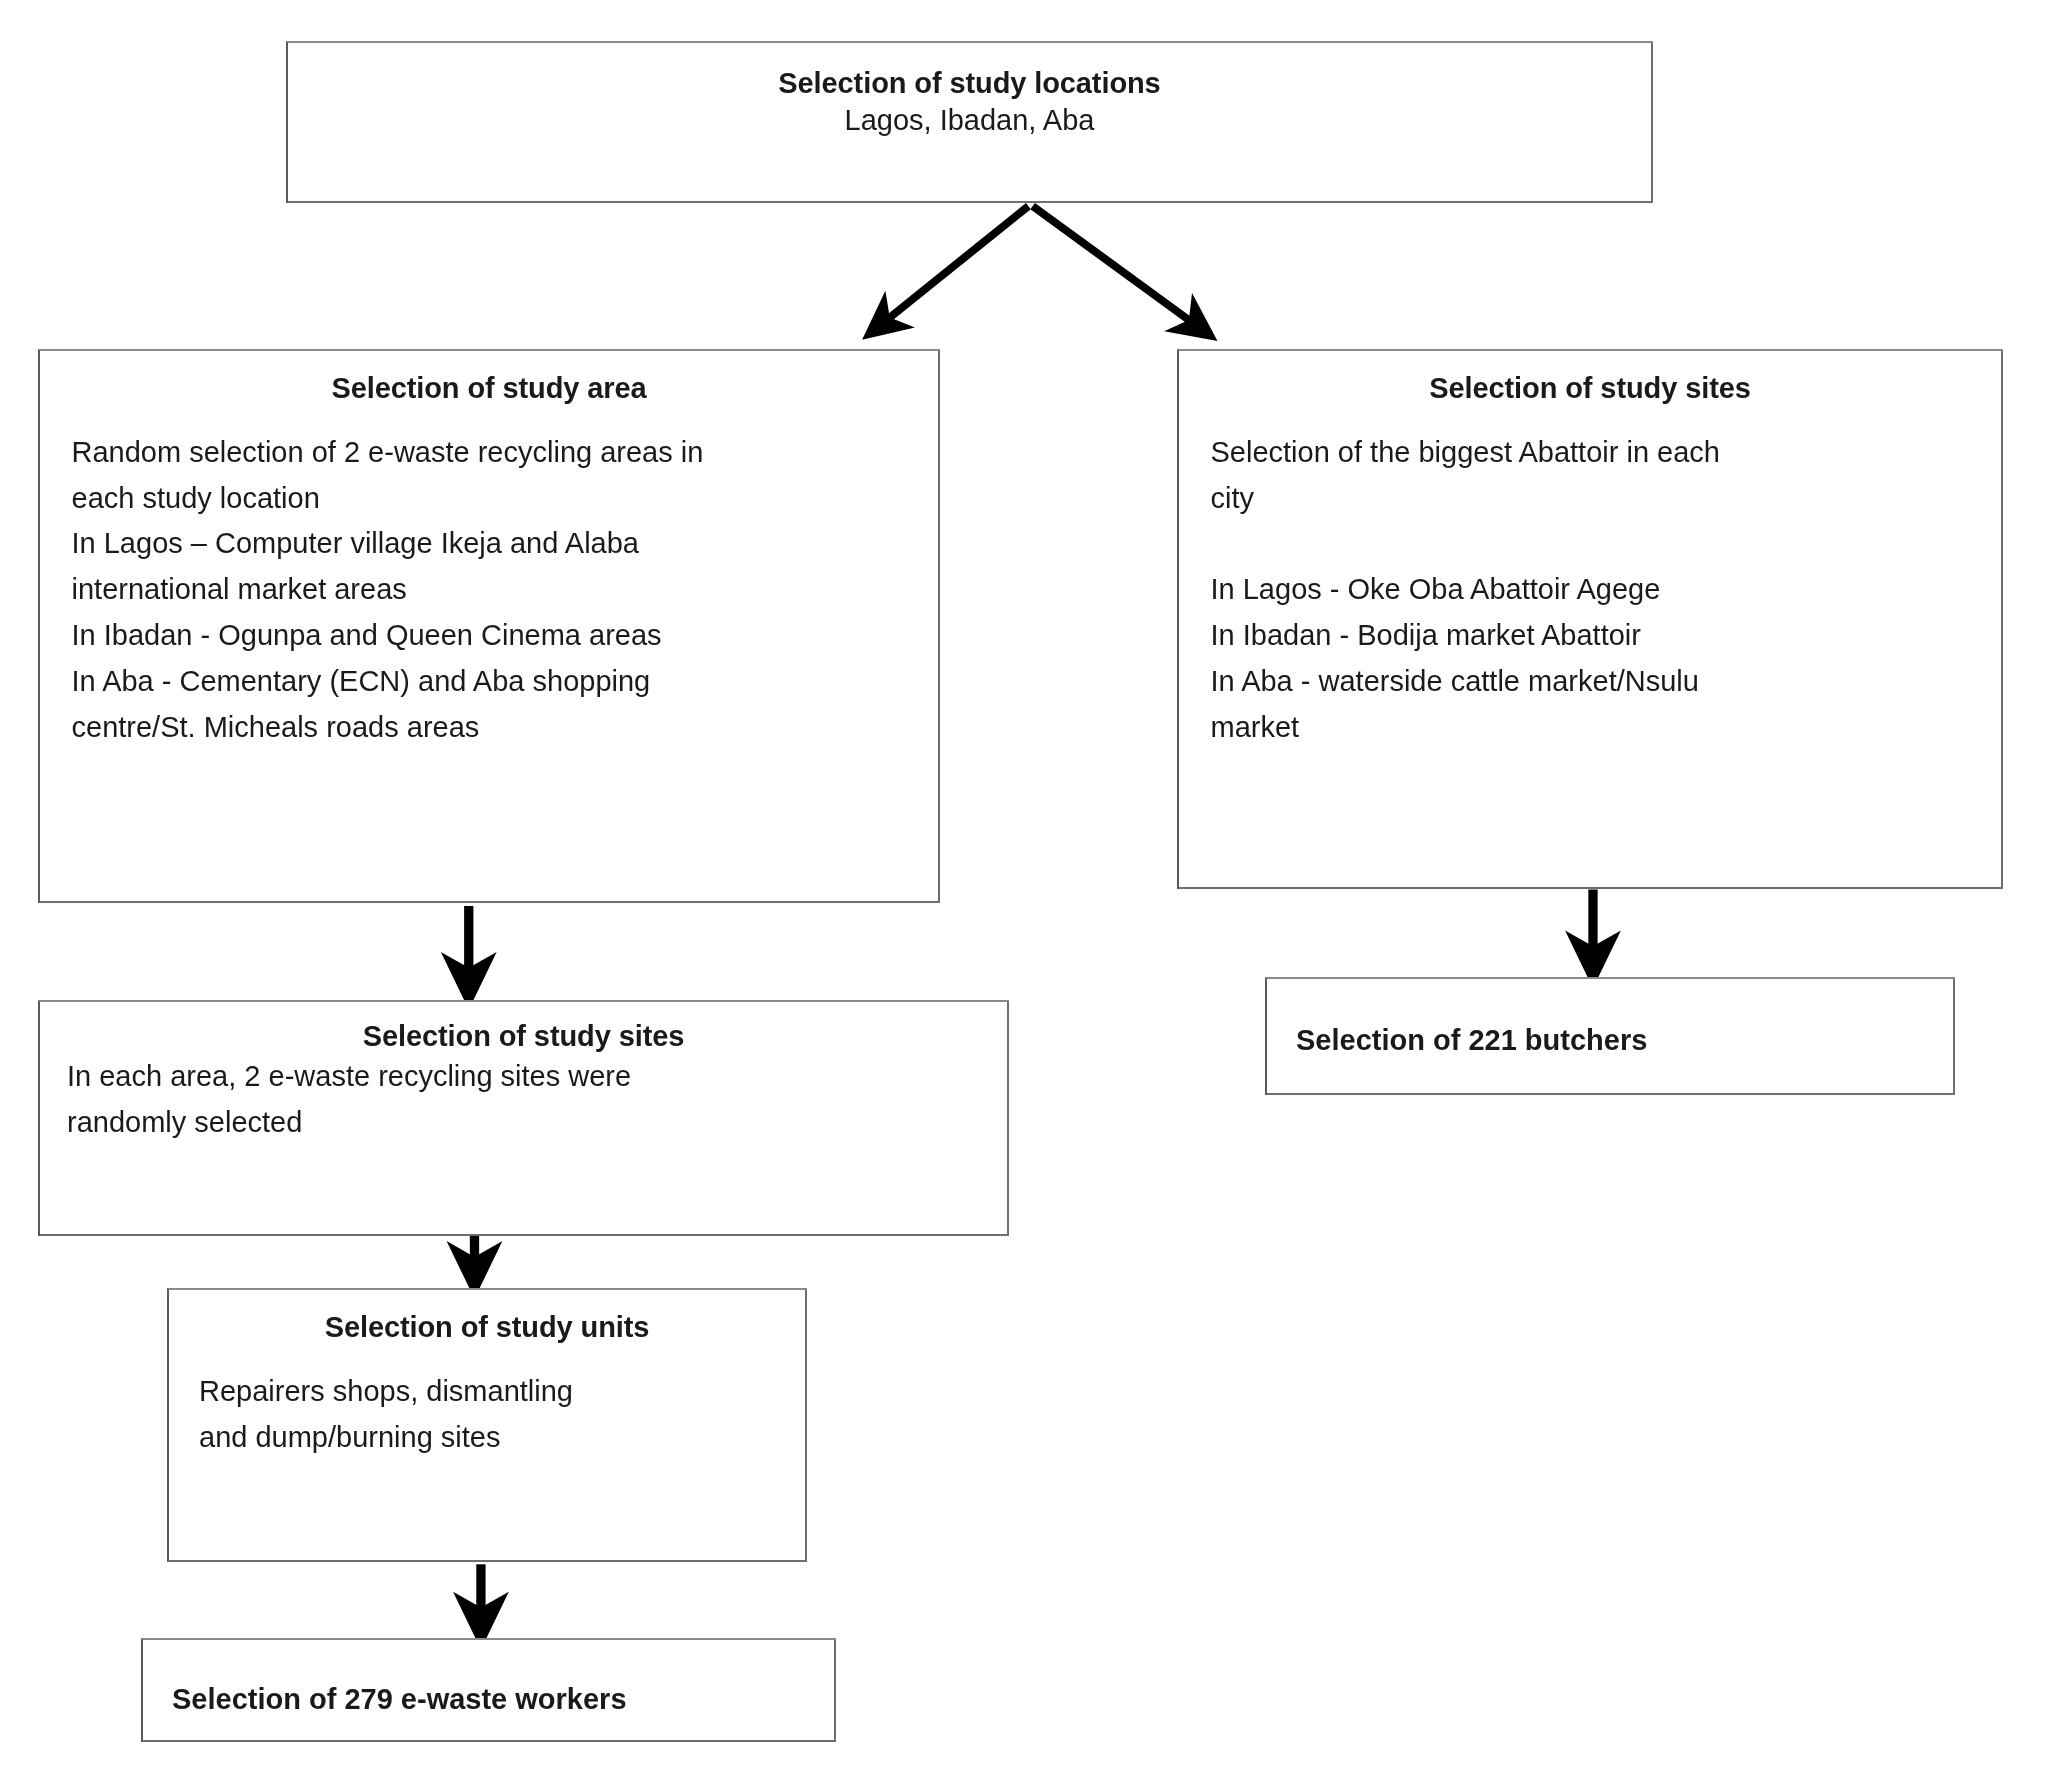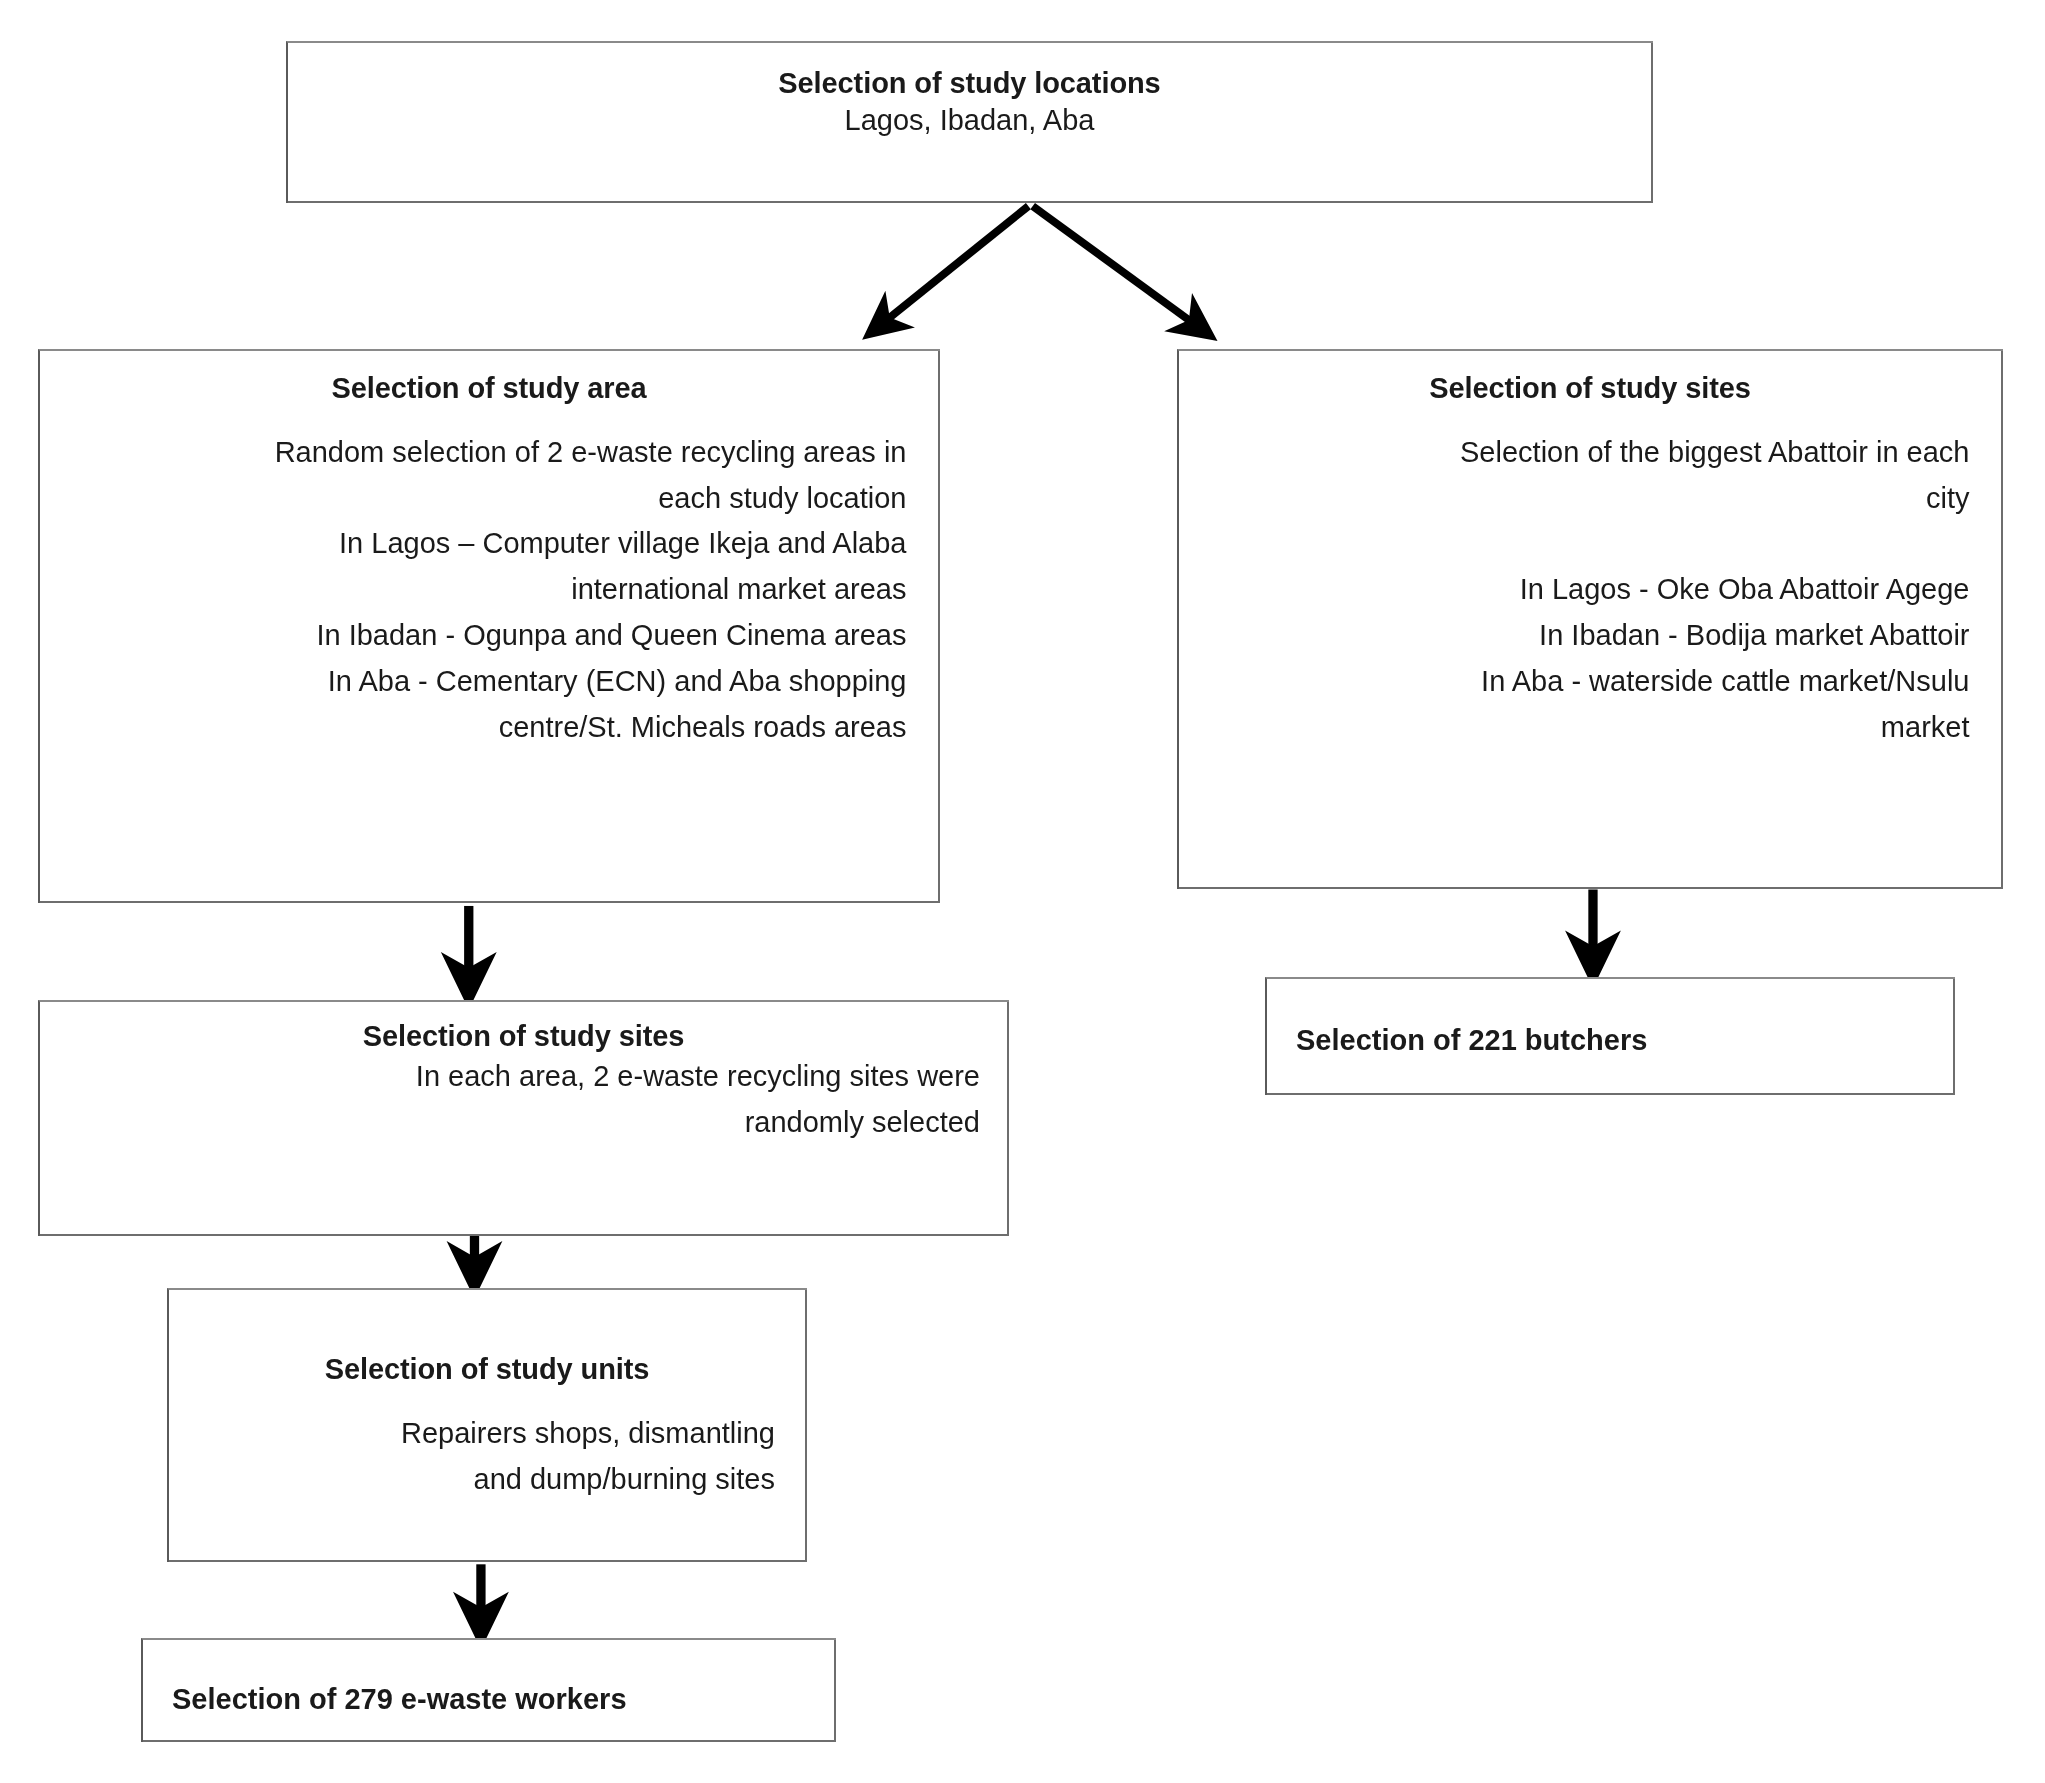--- a/index.html
+++ b/index.html
@@ -41,21 +41,21 @@
   .node-sub{
     text-align:center;
     font-size:29px;
     line-height:1.35;
     font-weight:normal;
   }
   .node-body{
     font-size:29px;
     line-height:1.58;
     font-weight:normal;
-    text-align:right;
+    text-align:left;
   }
   .node-body p{margin:0;}
   .node-body .spacer{height:24px;}
 
   .left-label{
     font-weight:bold;
     font-size:29px;
     text-align:left;
     line-height:1.2;
     margin-top:20px;
@@ -71,21 +71,21 @@
   #node-study-sites-right{ left:1177px; top:349px; width:826px; height:540px; }
   #node-study-sites-right .inner{ padding:18.6px 31.5px 0 31.5px; }
 
   #node-butchers{ left:1265px; top:977px; width:690px; height:118px; }
   #node-butchers .inner{ padding:24px 29px 0 29px; }
 
   #node-study-sites-left{ left:38px; top:1000px; width:971px; height:236px; }
   #node-study-sites-left .inner{ padding:15.7px 27px 0 27px; }
 
   #node-study-units{ left:167px; top:1288px; width:640px; height:274px; }
-  #node-study-units .inner{ padding:18.6px 30px 0 30px;margin-top:42px; }
+  #node-study-units .inner{ padding:18.6px 30px 0 30px; }
 
   #node-workers{ left:141px; top:1638px; width:695px; height:104px; }
   #node-workers .inner{ padding:21.5px 29px 0 29px; }
 
   
   .arrow-svg{
     position:absolute;
     left:0; top:0;
     width:2046px; height:1784px;
     pointer-events:none;

